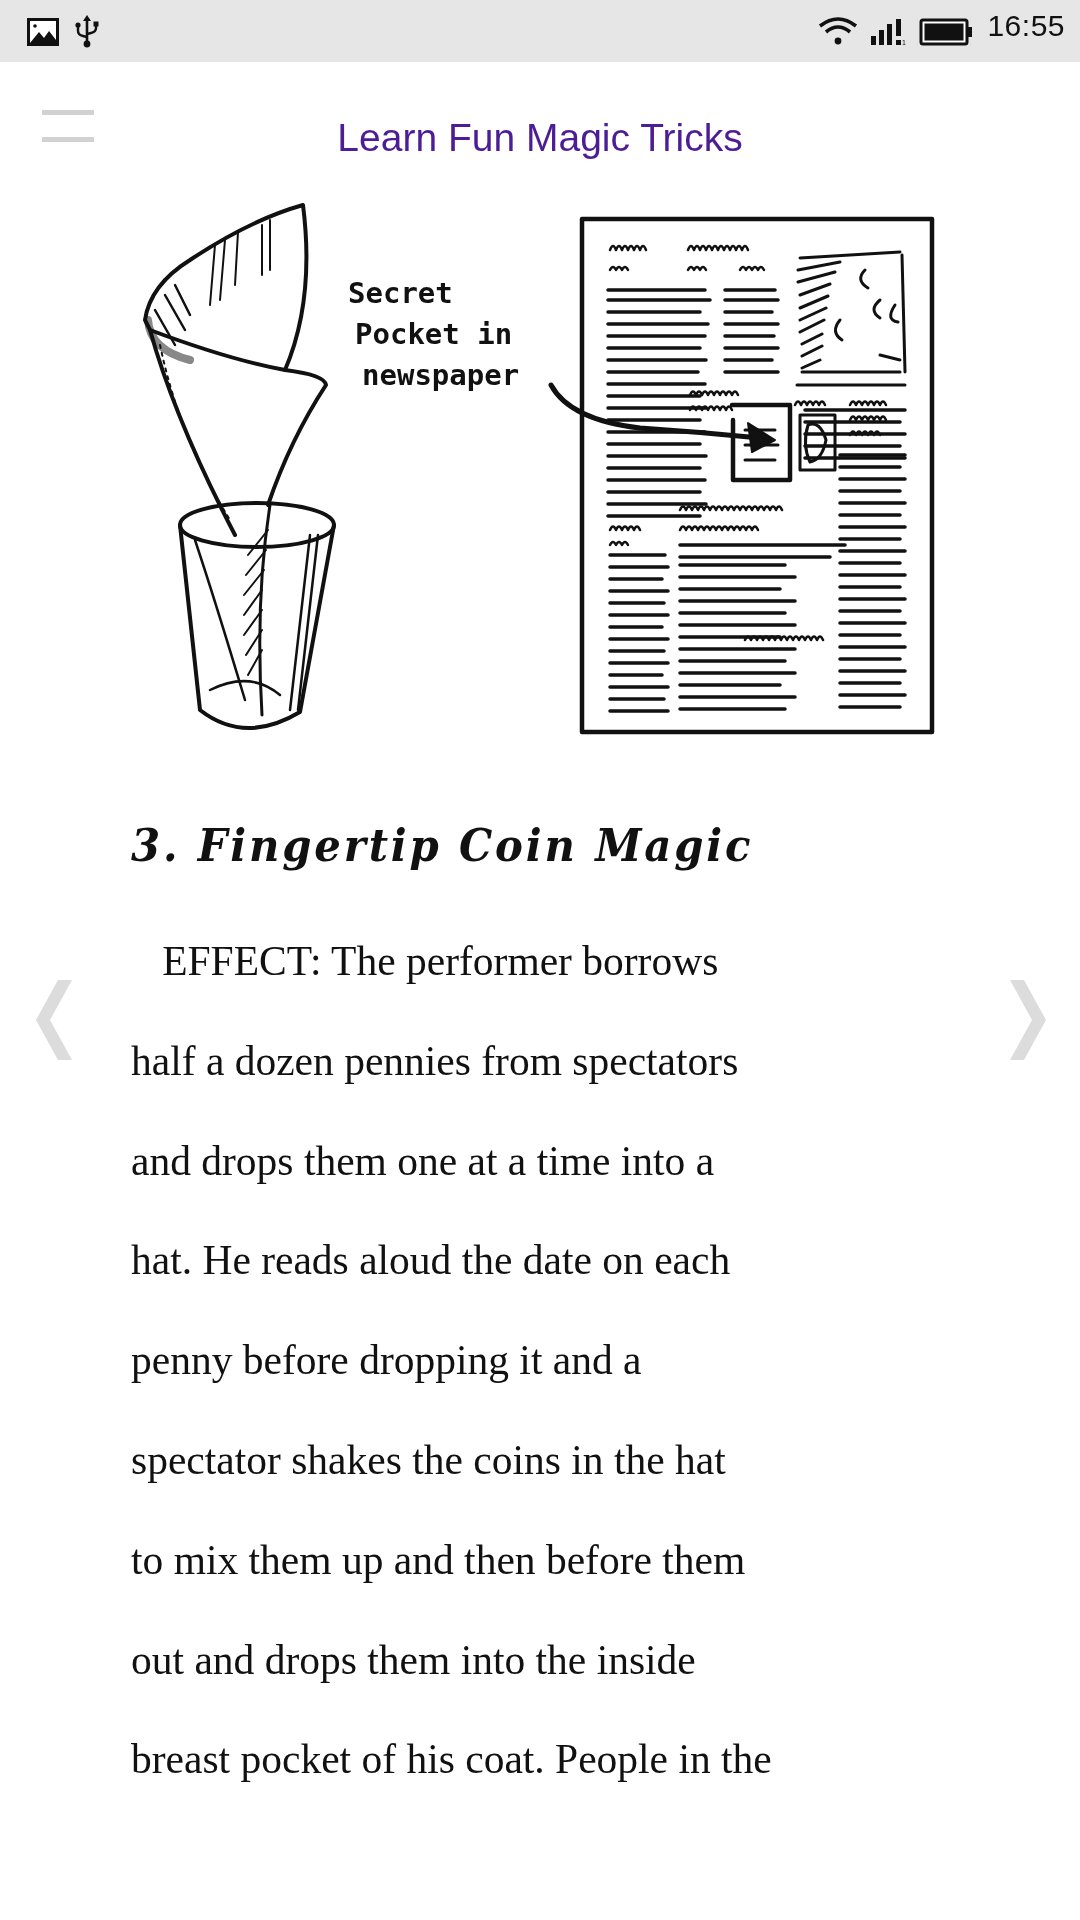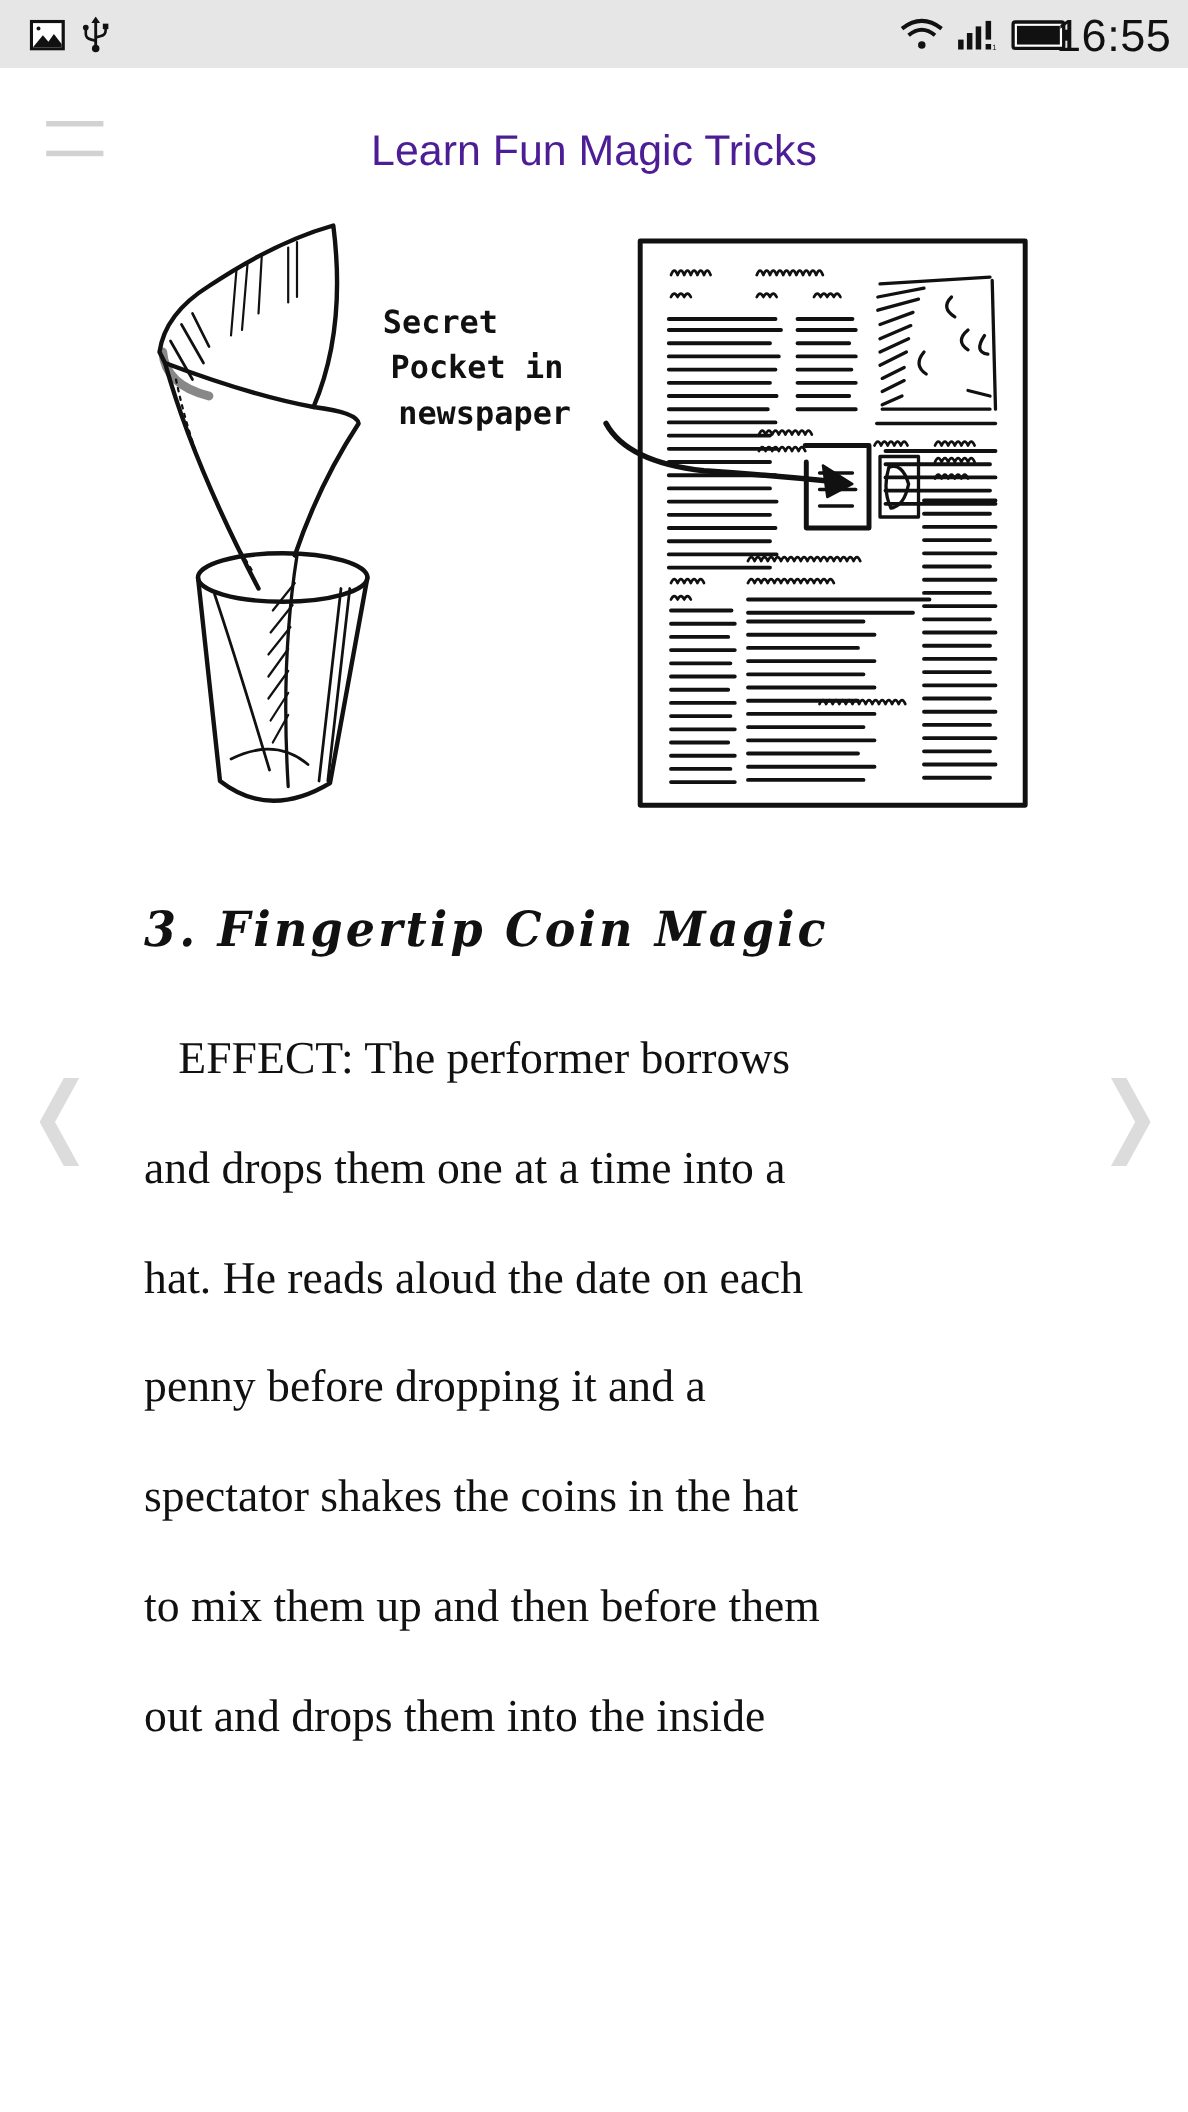--- a/index.html
+++ b/index.html
@@ -1,19 +1,19 @@
 <!DOCTYPE html>
 <html><head>
 <meta charset="utf-8">
 <style>
   html, body { margin:0; padding:0; }
   body { width:1080px; height:1920px; background:#ffffff; position:relative; overflow:hidden; font-family:"Liberation Sans", sans-serif; }
   .status-bar { position:absolute; left:0; top:0; width:1080px; height:62px; background:#e6e6e6; }
   .status-bar .icon { position:absolute; }
-  .status-time { position:absolute; right:15px; top:9px; font-family:"Liberation Sans", sans-serif; font-size:41px; color:#111; letter-spacing:0.5px; }
+  .status-time { position:absolute; right:15px; top:9px; font-family:"Liberation Sans", sans-serif; font-size:30px; color:#111; letter-spacing:0.5px; }
   .app-bar { position:absolute; left:0; top:62px; width:1080px; height:130px; background:#fff; }
   .hamburger { position:absolute; left:40px; top:48px; width:56px; height:40px; cursor:pointer; }
   .hamburger span { position:absolute; left:2px; width:52px; height:5px; background:#d2d2d2; }
   .app-title { position:absolute; left:0; right:0; top:54px; text-align:center; font-family:"Liberation Sans", sans-serif; font-size:39px; color:#4c1d95; }
   .illustration { position:absolute; left:125px; top:195px; width:820px; height:555px; }
   .nav-arrow { position:absolute; top:975px; width:60px; height:90px; cursor:pointer; }
   .nav-prev { left:30px; }
   .nav-next { left:1000px; }
   .content { position:absolute; left:131px; top:815px; width:800px; }
   .chapter-title { font-family:"DejaVu Serif", serif; font-weight:bold; font-style:italic; font-size:44px; letter-spacing:3px; color:#111; margin:0; line-height:62px; transform:scaleX(0.95); transform-origin:left; }
@@ -137,26 +137,28 @@
   <polygon points="42,5 28,5 6,45 28,85 42,85 20,45" fill="#dcdcdc"></polygon>
 </svg>
 <svg class="nav-arrow nav-next" viewBox="0 0 60 90" width="60" height="90">
   <polygon points="10,5 24,5 46,45 24,85 10,85 32,45" fill="#dcdcdc"></polygon>
 </svg>
 
 <div class="content">
   <h1 class="chapter-title">3. Fingertip Coin Magic</h1>
   <div class="body-text">
     <span class="line">&nbsp;&nbsp;&nbsp;EFFECT: The performer borrows</span>
+    <span class="line">half a dozen pennies from spectators</span>
     <span class="line">and drops them one at a time into a</span>
     <span class="line">hat. He reads aloud the date on each</span>
     <span class="line">penny before dropping it and a</span>
     <span class="line">spectator shakes the coins in the hat</span>
     <span class="line">to mix them up and then before them</span>
     <span class="line">out and drops them into the inside</span>
+    <span class="line">breast pocket of his coat. People in the</span>
     
     
     
     
     
     
     
     
   </div>
 </div>

